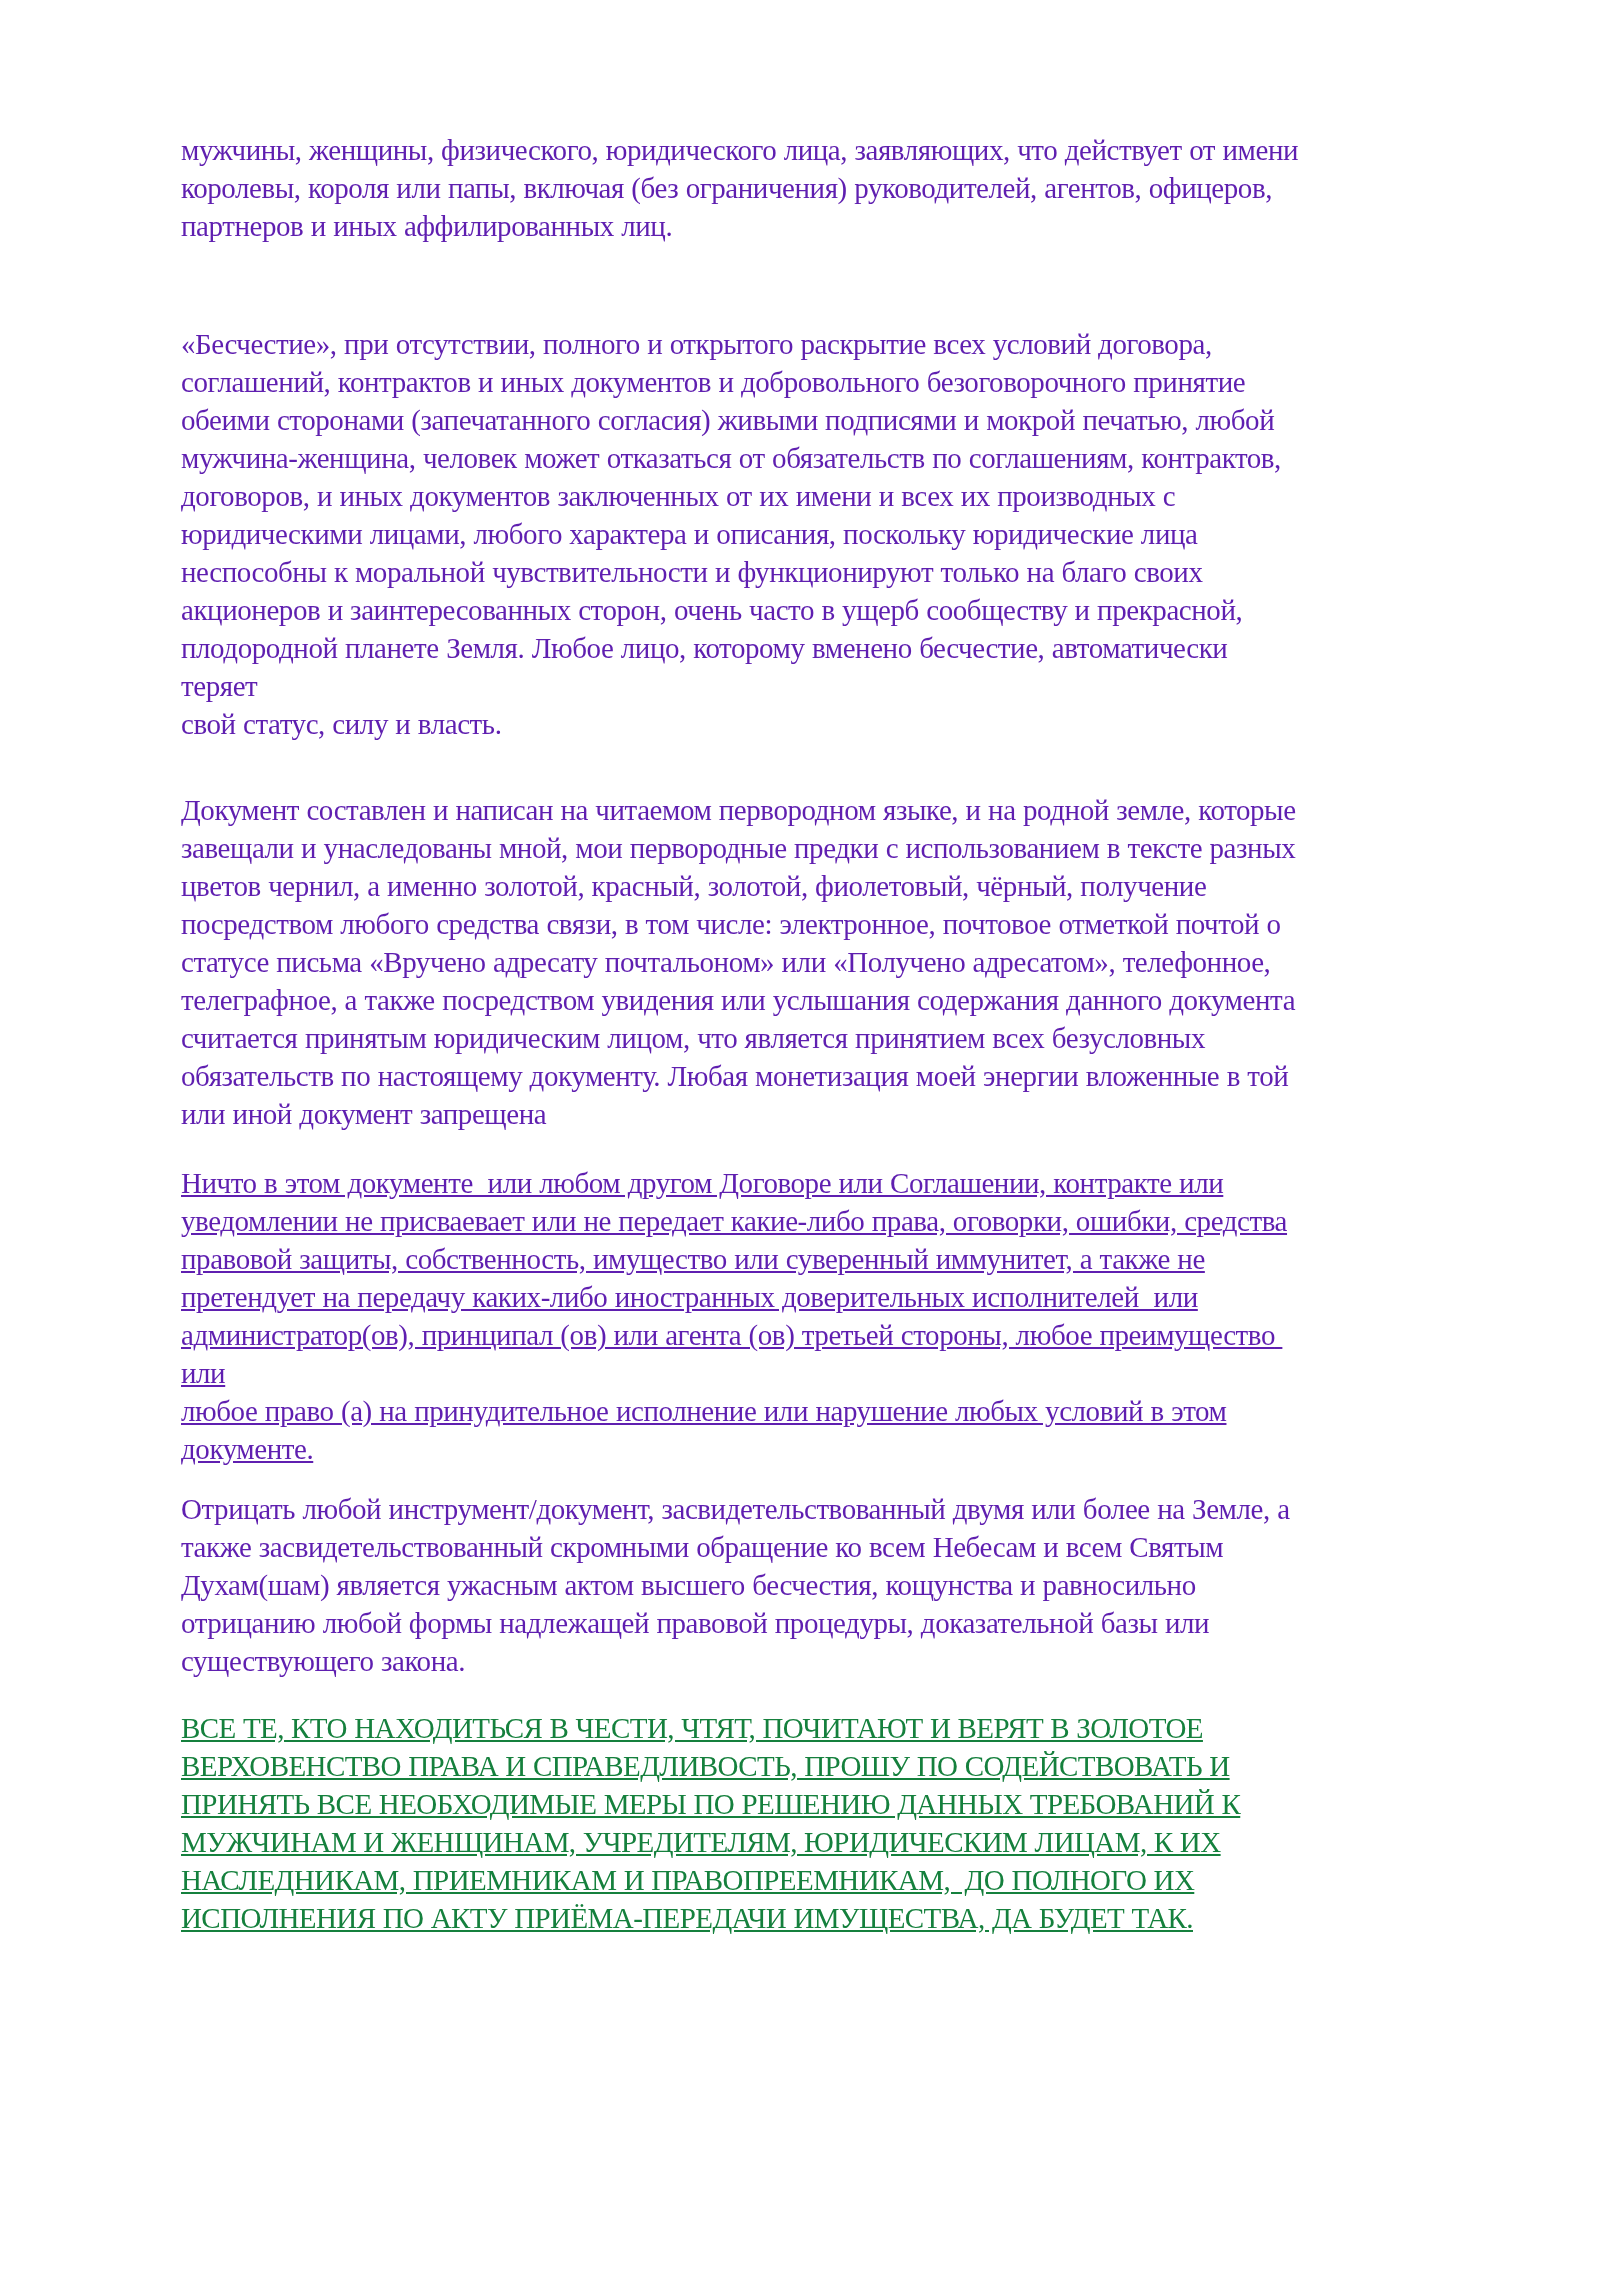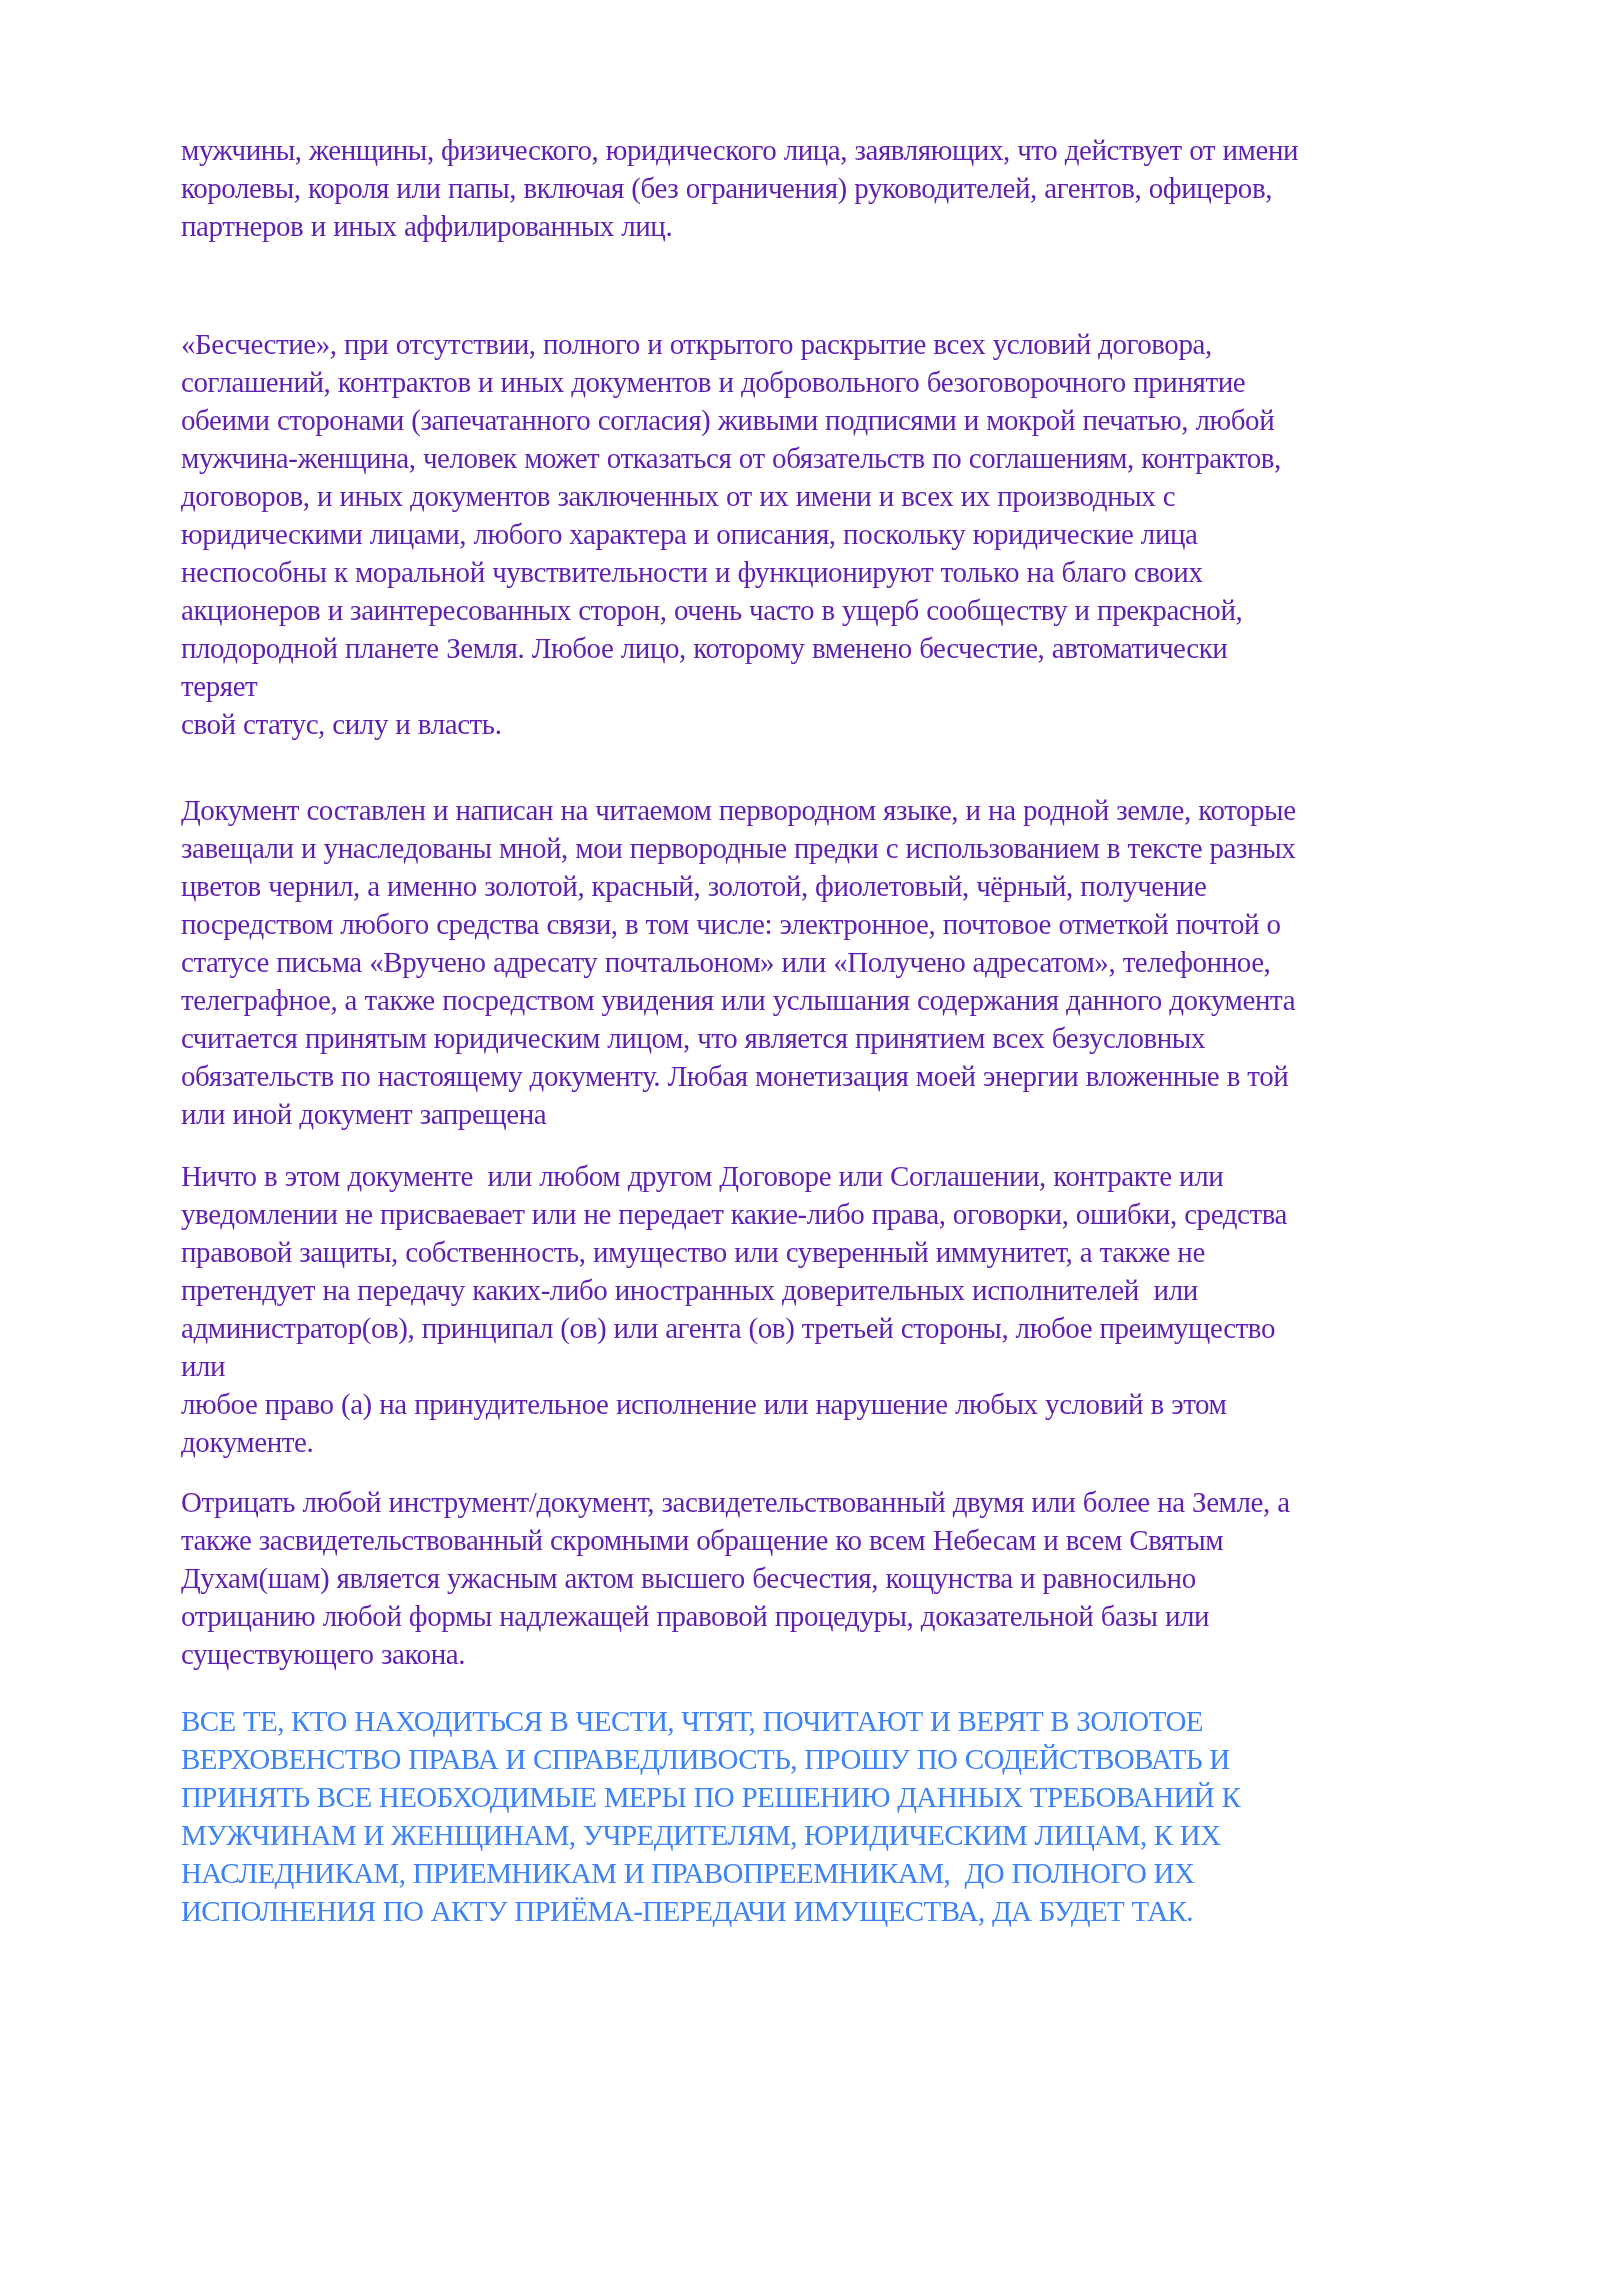--- a/index.html
+++ b/index.html
@@ -21,21 +21,21 @@
   .para {
     margin: 0;
     font-size: 29px;
     line-height: 38px;
     letter-spacing: -0.015em;
     white-space: pre-wrap;
     word-spacing: 0.02em;
   }
   .para-gap-1 { margin-top: 80px; }
   .para-gap-2 { margin-top: 48px; }
-  .para-gap-3 { margin-top: 24px; }
+  .para-gap-3 { margin-top: 31px; text-decoration: underline; }
   .para-gap-4 { margin-top: 22px; }
   .para-gap-5 { margin-top: 29px; }
   .gold {
     letter-spacing: -0.02em;
   }
 </style>
 </head>
 <body>
 
 <div class="page" style="background: rgb(255, 255, 255);">
@@ -72,21 +72,21 @@
 администратор(ов), принципал (ов) или агента (ов) третьей стороны, любое преимущество или
 любое право (а) на принудительное исполнение или нарушение любых условий в этом
 документе.</p>
 
     <p class="para para-gap-4" style="color: rgb(95, 31, 176);">Отрицать любой инструмент/документ, засвидетельствованный двумя или более на Земле, а
 также засвидетельствованный скромными обращение ко всем Небесам и всем Святым
 Духам(шам) является ужасным актом высшего бесчестия, кощунства и равносильно
 отрицанию любой формы надлежащей правовой процедуры, доказательной базы или
 существующего закона.</p>
 
-    <p class="para para-gap-5 gold" style="color: #3b82f6;">ВСЕ ТЕ, КТО НАХОДИТЬСЯ В ЧЕСТИ, ЧТЯТ, ПОЧИТАЮТ И ВЕРЯТ В ЗОЛОТОЕ
+    <p class="para para-gap-5 gold" style="color: #15803d; text-decoration: underline;">ВСЕ ТЕ, КТО НАХОДИТЬСЯ В ЧЕСТИ, ЧТЯТ, ПОЧИТАЮТ И ВЕРЯТ В ЗОЛОТОЕ
 ВЕРХОВЕНСТВО ПРАВА И СПРАВЕДЛИВОСТЬ, ПРОШУ ПО СОДЕЙСТВОВАТЬ И
 ПРИНЯТЬ ВСЕ НЕОБХОДИМЫЕ МЕРЫ ПО РЕШЕНИЮ ДАННЫХ ТРЕБОВАНИЙ К
 МУЖЧИНАМ И ЖЕНЩИНАМ, УЧРЕДИТЕЛЯМ, ЮРИДИЧЕСКИМ ЛИЦАМ, К ИХ
 НАСЛЕДНИКАМ, ПРИЕМНИКАМ И ПРАВОПРЕЕМНИКАМ,  ДО ПОЛНОГО ИХ
 ИСПОЛНЕНИЯ ПО АКТУ ПРИЁМА-ПЕРЕДАЧИ ИМУЩЕСТВА, ДА БУДЕТ ТАК.</p>
   </div>
 </div>
 
 
 </body></html>

